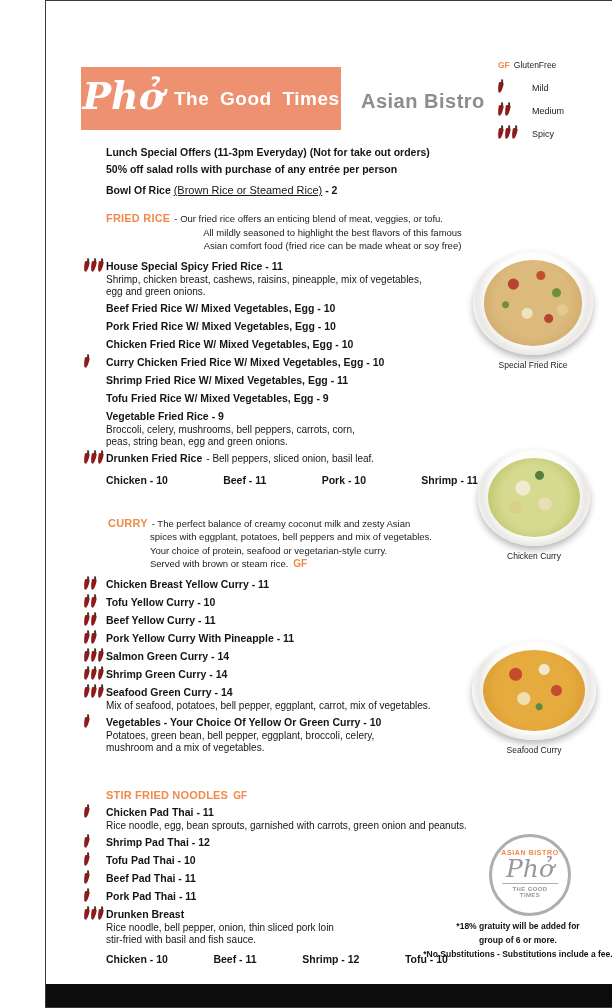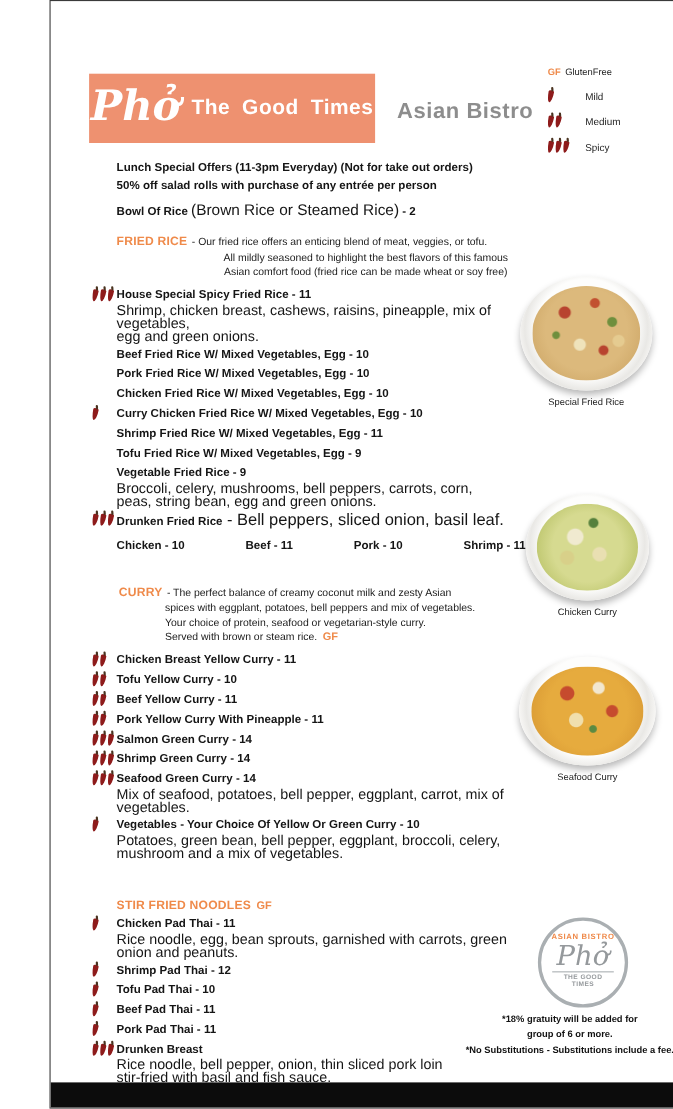--- a/index.html
+++ b/index.html
@@ -29,57 +29,57 @@
     display:flex;align-items:center;justify-content:center;gap:10px;}
   .logo-script{font-family:"DejaVu Serif",serif;font-style:italic;font-weight:bold;font-size:38px;line-height:1;padding-bottom:5px;}
   .logo-rest{font-size:19px;font-weight:bold;word-spacing:5px;letter-spacing:.5px;}
   .bistro{position:absolute;top:89px;left:315px;font-size:20px;font-weight:bold;color:var(--gray);letter-spacing:.5px;}
 
   
   .content{position:absolute;top:143px;left:38px;width:404px;}
   .offer{padding-left:22px;font-size:10.5px;font-weight:bold;line-height:17px;}
   .bowl{padding-left:22px;margin-top:4px;font-size:10.5px;line-height:17px;}
   .bowl-name,.bowl-price{font-weight:bold;}
-  .bowl-note{font-size:14px;}
+  .bowl-note{font-size:11px;text-decoration:underline;}
 
   .section{margin-top:13px;}
   .sec-1{margin-top:29px;}
   .sec-2{margin-top:35px;}
   .sec-first{padding-left:22px;font-size:9.5px;line-height:13.5px;}
   .sec-1 .sec-first{padding-left:24px;}
   .sec-title{color:var(--accent);font-weight:bold;font-size:11px;letter-spacing:.2px;}
   .sec-gf{color:var(--accent);font-weight:bold;font-size:10px;margin-left:5px;}
   .sec-intro{margin-left:4px;color:#1a1a1a;}
   .sec-cont{font-size:9.5px;line-height:13.5px;color:#1a1a1a;}
   .sec-0 .sec-cont{padding-left:93px;text-align:center;}
   .sec-1 .sec-cont{padding-left:66px;}
 
   .item{display:flex;margin-top:3px;}
   .sec-cont + .item{margin-top:6px;}
   .chili-box{width:22px;flex-shrink:0;display:flex;align-items:flex-start;padding-top:2px;}
   .item-text{flex:1;min-width:0;}
   .item-name{font-weight:bold;font-size:10.5px;line-height:15px;}
-  .item-after{font-weight:normal;font-size:15px;margin-left:4px;}
-  .item-desc{font-size:13px;line-height:12px;}
+  .item-after{font-weight:normal;font-size:10px;margin-left:4px;}
+  .item-desc{font-size:10px;line-height:12px;}
   .price-row{display:flex;justify-content:space-between;padding-left:22px;width:394px;margin-top:7px;
     font-weight:bold;font-size:10.5px;line-height:15px;gap:19px;}
   .sec-2 .price-row{width:364px;margin-top:6px;}
 
   
   .photo{position:absolute;text-align:center;}
   .photo-caption{margin-top:5px;font-size:8.5px;color:#1a1a1a;}
   .plate{position:relative;margin:0 auto;border-radius:50%;
     background:radial-gradient(circle at 50% 46%, #fdfdfc 55%, #e9e8e5 68%, #f7f6f4 76%, #e3e2df 96%);
     box-shadow:0 4px 7px rgba(0,0,0,.28);}
   .food{position:absolute;left:9%;top:9%;width:82%;height:82%;border-radius:50%;}
   .photo-fried{top:250px;left:427px;width:120px;}
   .photo-fried .plate{width:120px;height:104px;}
   .photo-chicken{top:448px;left:432px;width:112px;}
   .photo-chicken .plate{width:112px;height:97px;}
-  .photo-seafood{top:596px;left:426px;width:124px;}
+  .photo-seafood{top:640px;left:426px;width:124px;}
   .photo-seafood .plate{width:124px;height:99px;}
   .food-fried{background:
     radial-gradient(circle at 30% 28%, #b8432f 0 5px, transparent 6px),
     radial-gradient(circle at 58% 18%, #c25030 0 4px, transparent 5px),
     radial-gradient(circle at 74% 38%, #6f8f3d 0 4px, transparent 5px),
     radial-gradient(circle at 22% 52%, #6f8f3d 0 3px, transparent 4px),
     radial-gradient(circle at 44% 62%, #efe3bb 0 5px, transparent 6px),
     radial-gradient(circle at 66% 68%, #b8432f 0 4px, transparent 5px),
     radial-gradient(circle at 80% 58%, #e5cb90 0 5px, transparent 6px),
     radial-gradient(circle at 50% 46%, #dcb97c 0 55%, #c79f5e 100%);}

